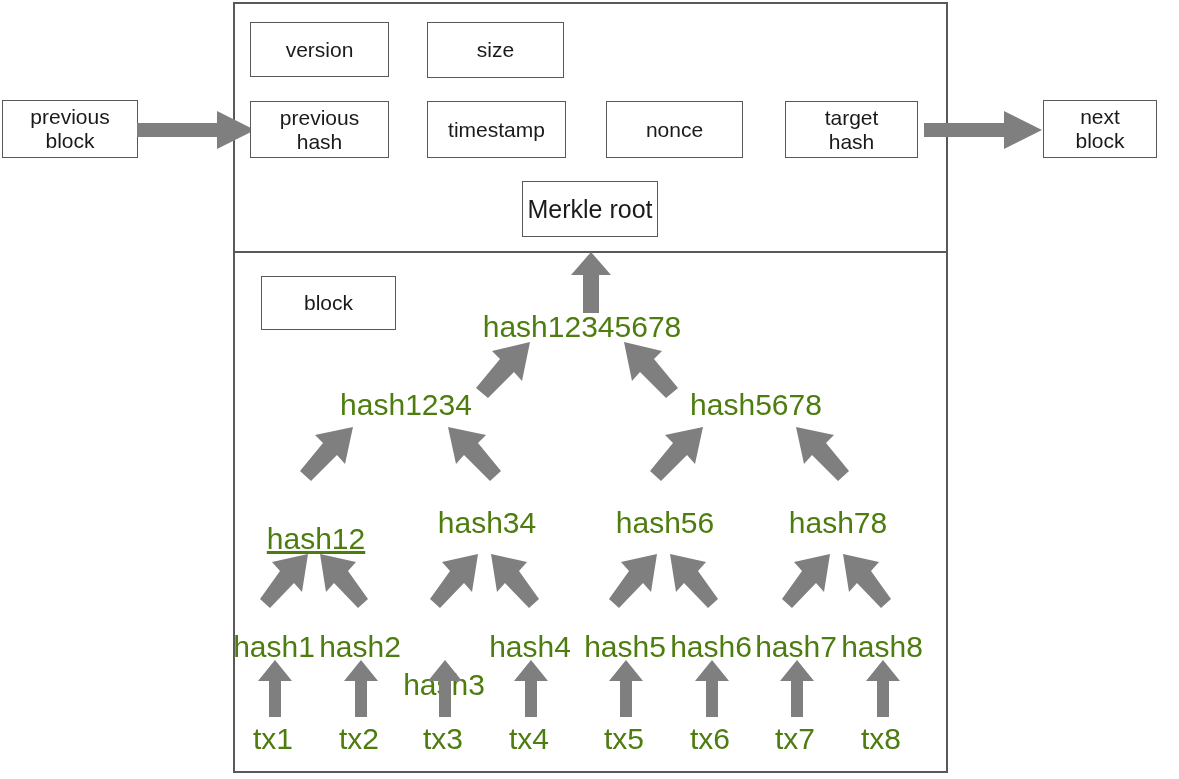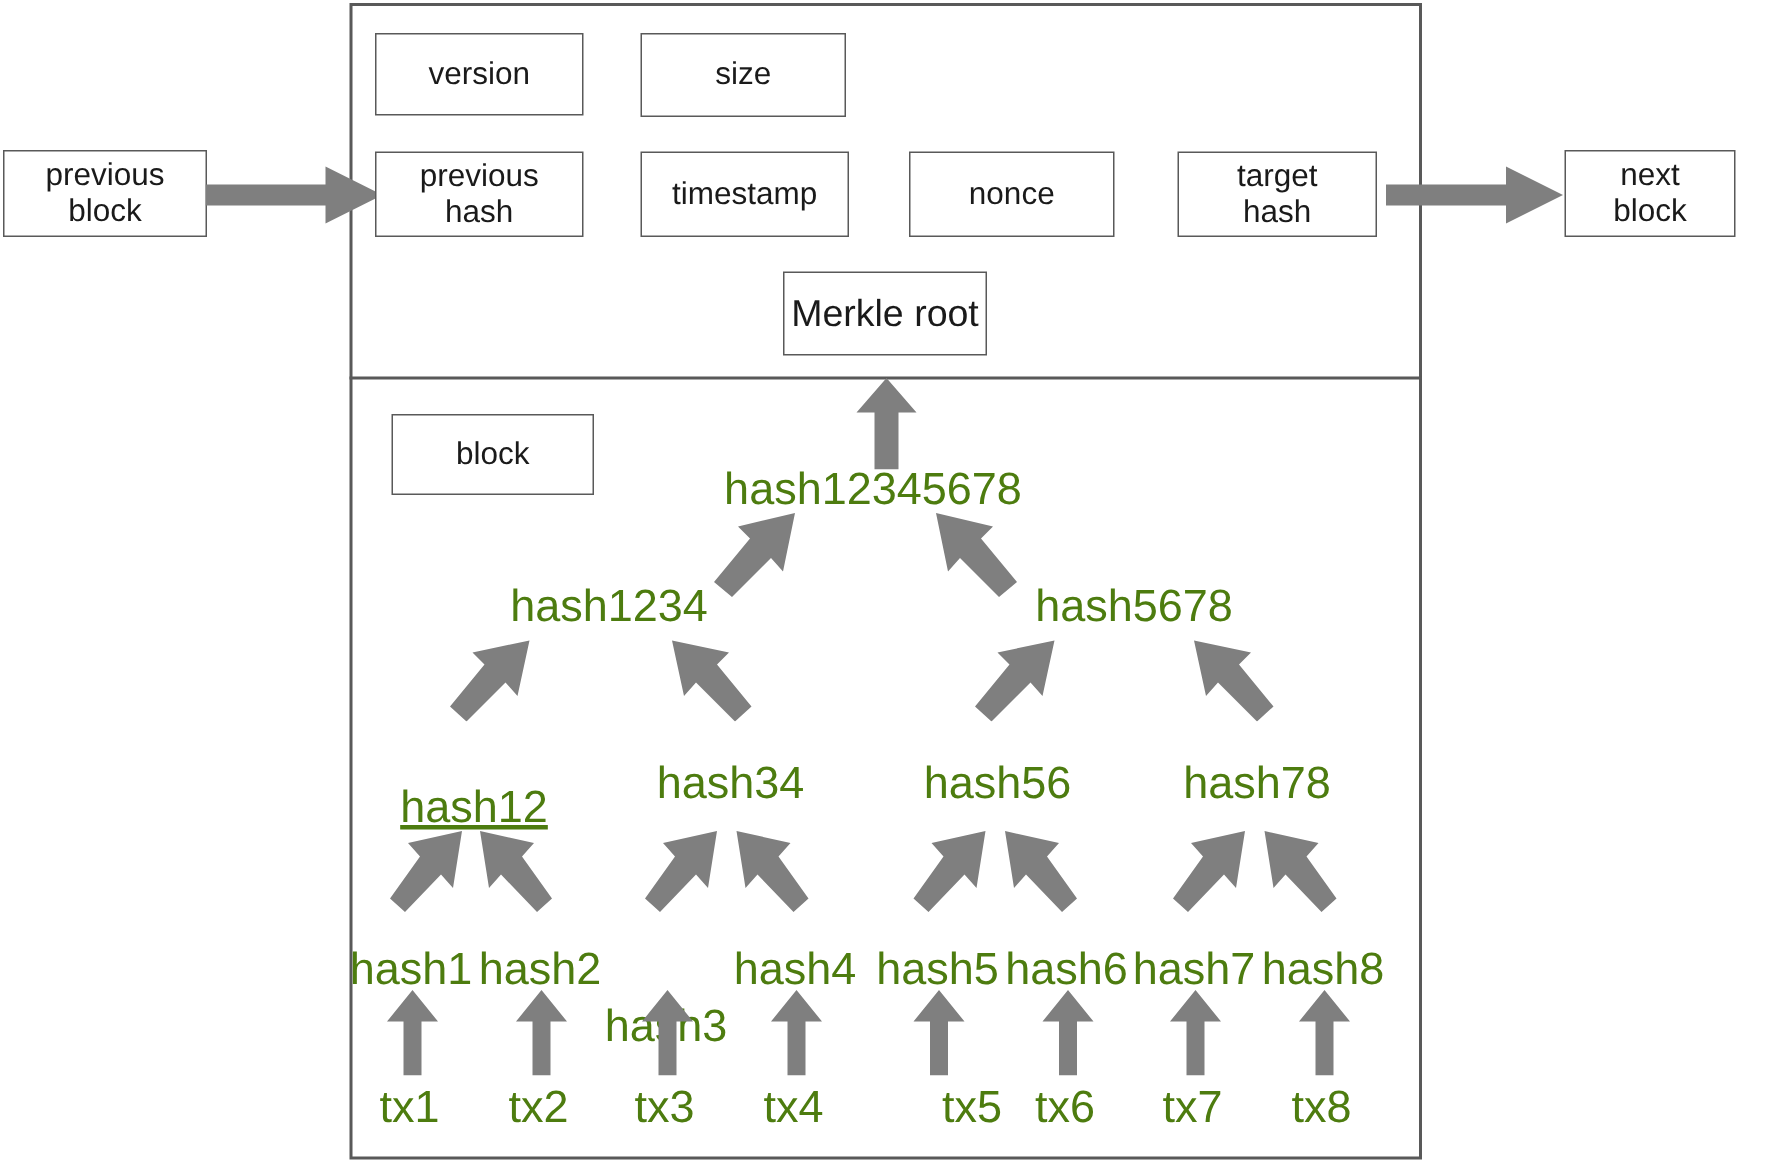--- a/index.html
+++ b/index.html
@@ -242,18 +242,18 @@
   <div class="arrow" style="left:864px; top:659px;">
     <svg width="38" height="58" viewBox="0 0 38 58">
       <path d="M13,58 L13,22 L2,22 L19,1 L36,22 L25,22 L25,58 Z" fill="#7f7f7f"></path>
     </svg>
   </div>
 
   <div class="label" style="left:273px; top:724px;">tx1</div>
   <div class="label" style="left:359px; top:724px;">tx2</div>
   <div class="label" style="left:443px; top:724px;">tx3</div>
   <div class="label" style="left:529px; top:724px;">tx4</div>
-  <div class="label" style="left:624px; top:724px;margin-left:24px;">tx5</div>
+  <div class="label" style="left:624px; top:724px;">tx5</div>
   <div class="label" style="left:710px; top:724px;">tx6</div>
   <div class="label" style="left:795px; top:724px;">tx7</div>
   <div class="label" style="left:881px; top:724px;">tx8</div>
 
 </div>
 
 </body></html>

